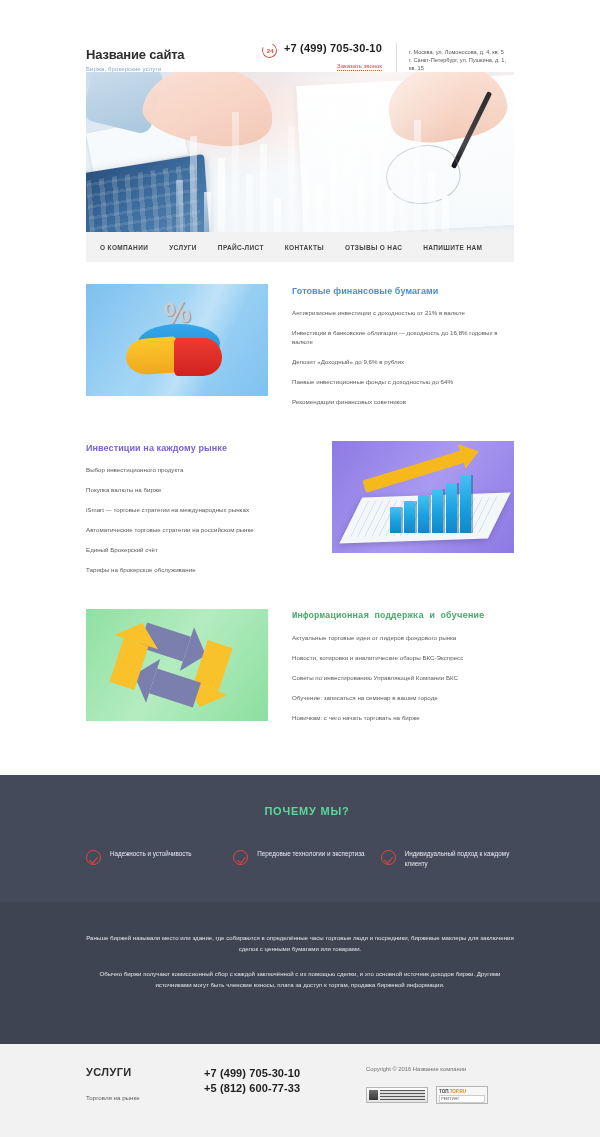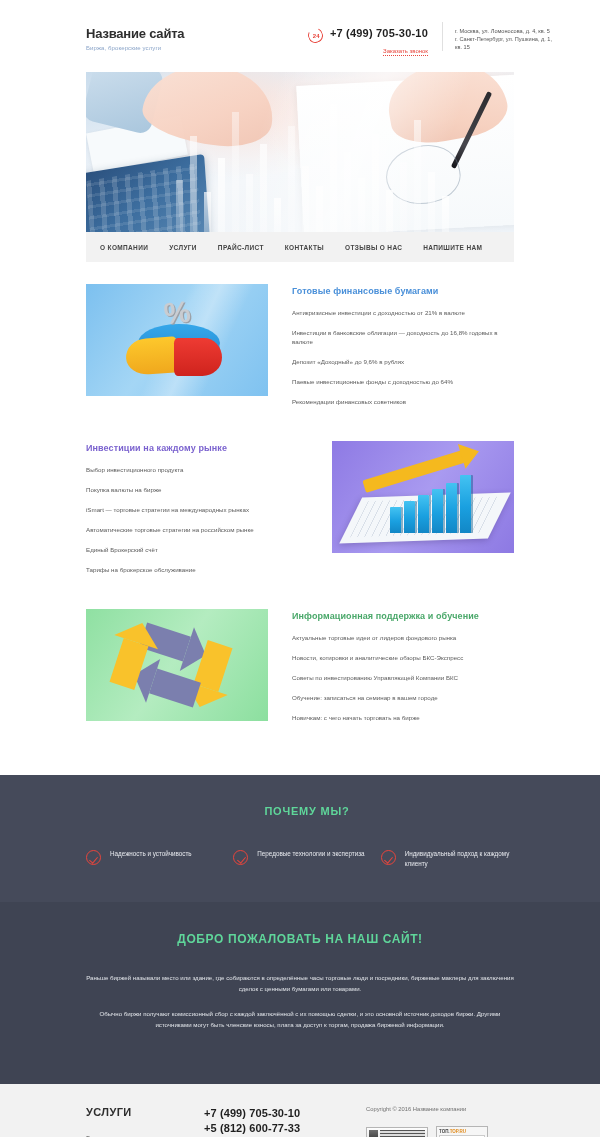--- a/index.html
+++ b/index.html
@@ -8,23 +8,23 @@
     background: #ffffff;
     font-family: "Liberation Sans", sans-serif;
     color: #4a4a4a;
     -webkit-font-smoothing: antialiased;
   }
   .page { width: 600px; position: relative; overflow: hidden; }
 
   
   .header {
     height: 72px;
-    padding: 22px 40px 0 86px;
+    padding: 22px 86px 0 86px;
     display: flex;
-    align-items: flex-start;
+    align-items: flex-end;
     background: #ffffff;
   }
   .brand { width: 150px; padding-top: 4px; }
   .brand-title {
     font-size: 13px;
     font-weight: bold;
     color: #2e2e2e;
     letter-spacing: -0.2px;
     line-height: 15px;
   }
@@ -496,21 +496,21 @@
       </div>
       <div class="svc normal">
         <div class="svc-media ill-arr">
     <div class="glow"></div>
     <div class="arw p a1"></div>
     <div class="arw y a2"></div>
     <div class="arw p a3"></div>
     <div class="arw y a4"></div>
         </div>
         <div class="svc-body">
-          <div class="svc-title" style="color: rgb(74, 168, 106);">Информационная поддержка и обучение</div>
+          <div class="svc-title" style="color: rgb(74, 168, 106); font-family: Liberation Mono, monospace;">Информационная поддержка и обучение</div>
           <div class="svc-li">Актуальные торговые идеи от лидеров фондового рынка</div>
           <div class="svc-li">Новости, котировки и аналитические обзоры БКС-Экспресс</div>
           <div class="svc-li">Советы по инвестированию Управляющей Компании БКС</div>
           <div class="svc-li">Обучение: записаться на семинар в вашем городе</div>
           <div class="svc-li">Новичкам: с чего начать торговать на бирже</div>
         </div>
       </div>
     </div>
 
   <div class="why">
@@ -525,21 +525,20 @@
           <div class="why-text">Передовые технологии и экспертиза</div>
         </div>
         <div class="why-col">
           <div class="chk"></div>
           <div class="why-text">Индивидуальный подход к каждому клиенту</div>
         </div>
       </div>
   </div>
 
   <div class="welcome">
-    <div class="welcome-title">ДОБРО ПОЖАЛОВАТЬ НА НАШ САЙТ!</div>
     <div class="welcome-p">Раньше биржей называли место или здание, где собираются в определённые часы торговые люди и посредники, биржевые маклеры для заключения сделок с ценными бумагами или товарами.</div>
     <div class="welcome-p">Обычно биржи получают комиссионный сбор с каждой заключённой с их помощью сделки, и это основной источник доходов биржи. Другими источниками могут быть членские взносы, плата за доступ к торгам, продажа биржевой информации.</div>
   </div>
 
   <div class="footer">
     <div class="f-col1">
       <div class="f-title">УСЛУГИ</div>
       <div>
           <div class="f-li">Торговля на рынке</div>
         </div>

